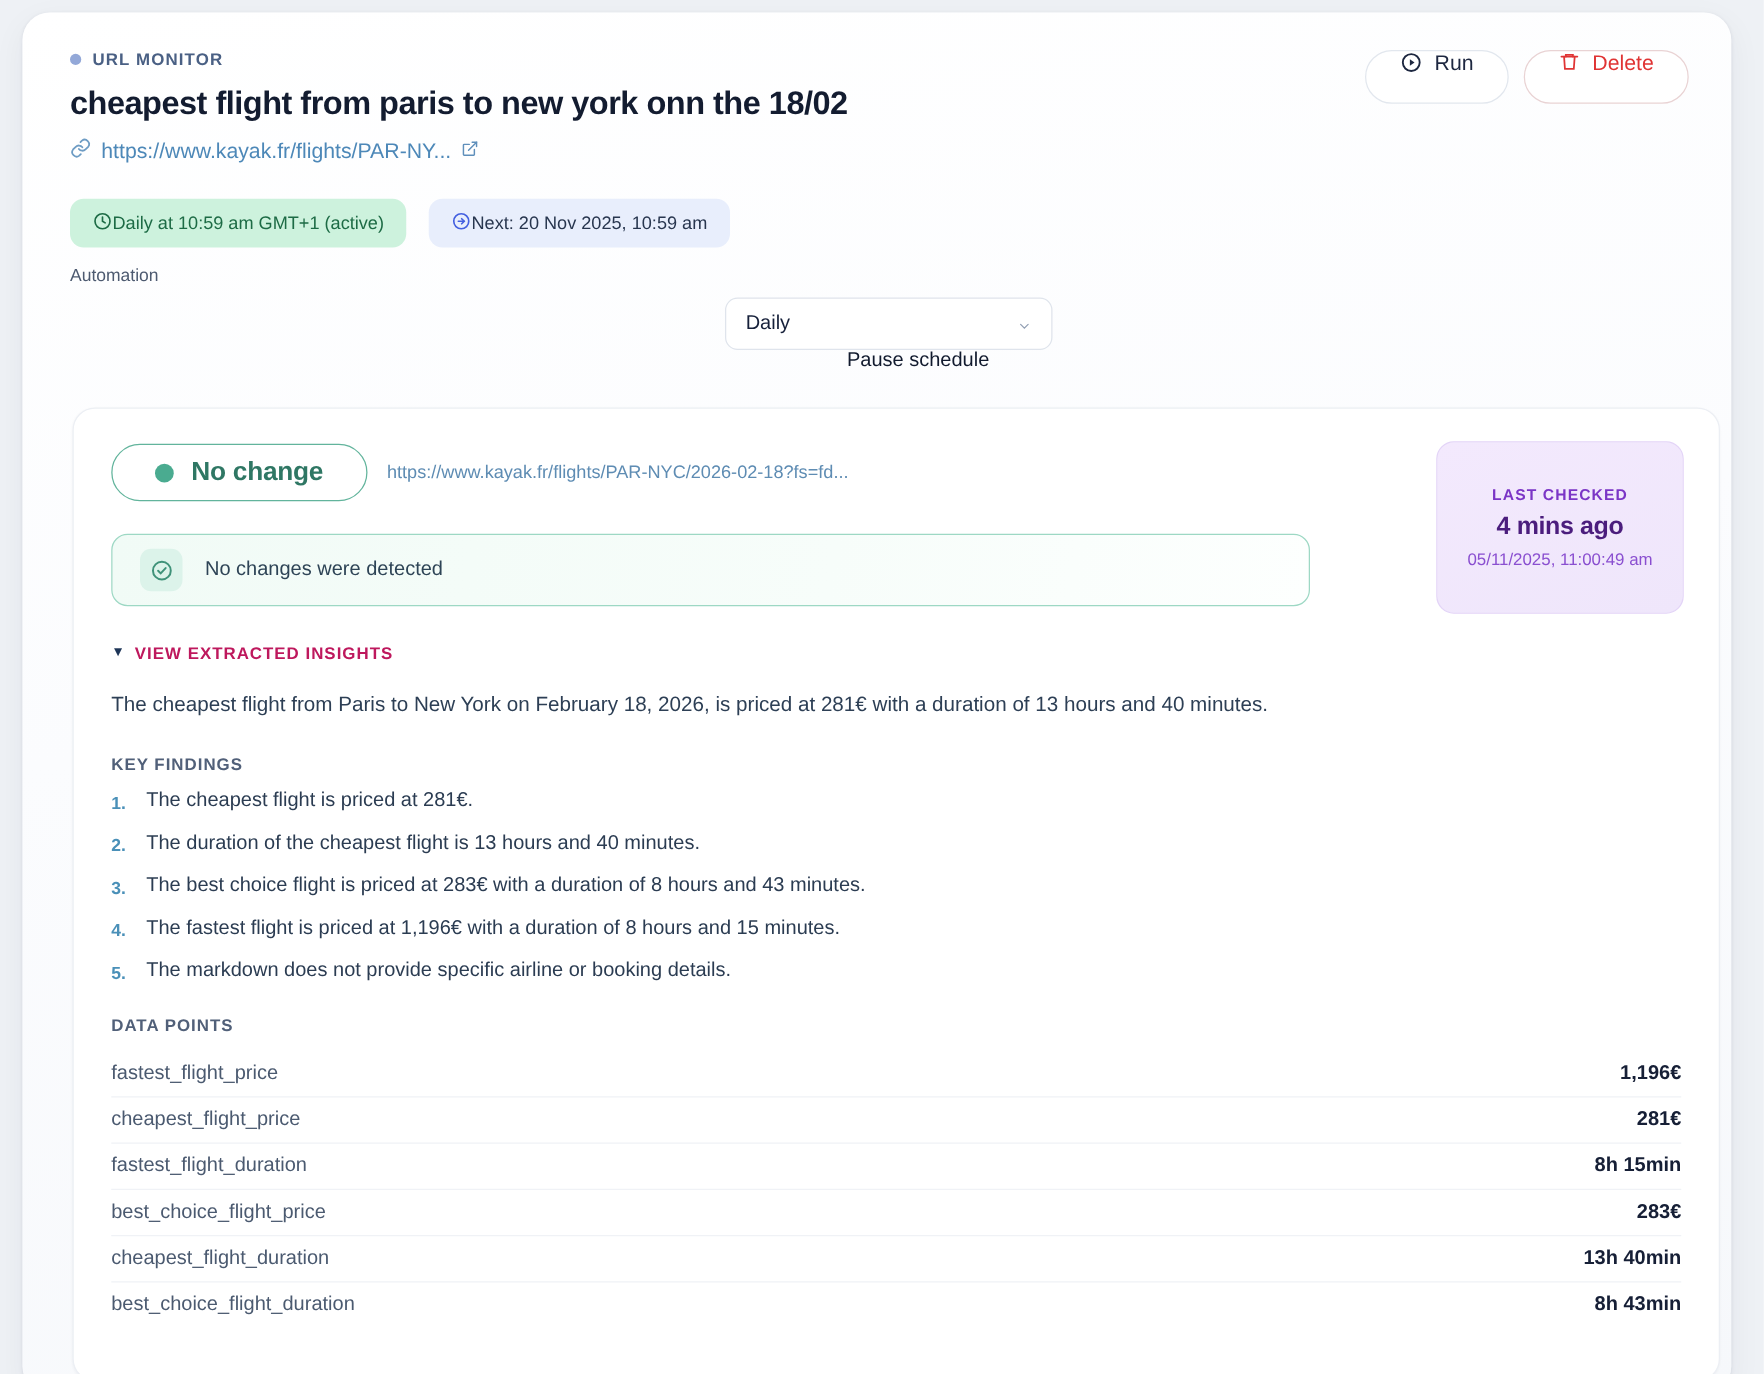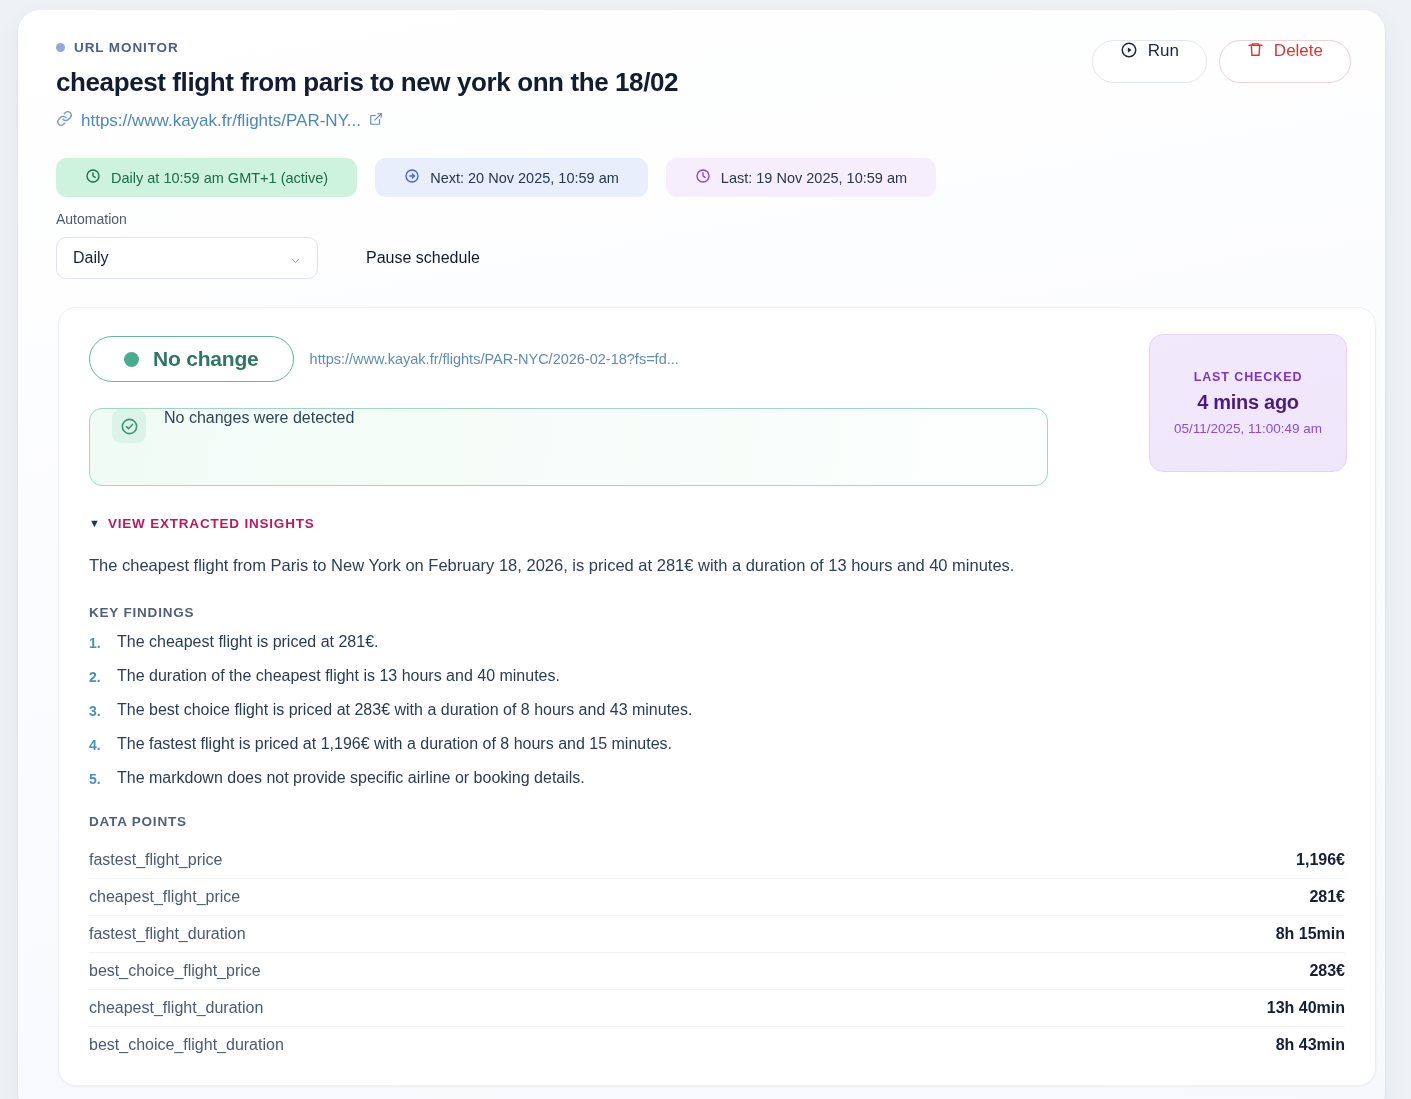--- a/index.html
+++ b/index.html
@@ -90,40 +90,40 @@
 
   
   .badges {
     display: flex;
     gap: 18px;
     margin: 27px 0 0 18px;
   }
   .badge {
     display: flex;
     align-items: center;
-    gap: 10px;
     height: 39px;
-    padding: 0 29px;
+    padding: 0 18px;
     border-radius: 11px;
     font-size: 14.5px;
   }
   .badge-green { background: #cdf2dd; color: #1d6b45; }
   .badge-blue  { background: #e8eefc; color: #28364f; }
   .badge-purple{ background: #f6eefc; color: #28364f; }
 
   
   .automation-label {
     margin: 14px 0 0 18px;
     font-size: 14px;
     color: #4d5a70;
   }
   .automation-row {
     display: flex;
     align-items: center;
     margin: 10px 0 0 18px;
+    flex-direction: column;
   }
   .select {
     position: relative;
     width: 262px;
     height: 42px;
     border: 1px solid #dfe4ec;
     border-radius: 10px;
     background: #fff;
     display: flex;
     align-items: center;
@@ -212,26 +212,26 @@
     letter-spacing: -0.3px;
   }
   .lastcheck-stamp {
     font-size: 13.5px;
     color: #8a4fd0;
   }
 
   .nochange-box {
     margin-top: 26px;
     width: 959px;
-    height: 78px;
+    height: 58px;
     border: 1px solid #9dd8c4;
     border-radius: 13px;
     background: linear-gradient(100deg, #f1fbf6 0%, #f7fdfa 60%, #fdfffe 100%);
     display: flex;
-    align-items: flex-start;
+    align-items: center;
     padding: 0 22px;
     gap: 18px;
   }
   .nochange-icon {
     width: 34px; height: 34px;
     border-radius: 9px;
     background: #dcf3ea;
     display: flex; align-items: center; justify-content: center;
     flex: none;
   }
@@ -358,29 +358,20 @@
     </div>
     <div class="badge badge-blue">
       <span>
         <svg width="16" height="16" viewBox="0 0 24 24" fill="none" stroke="#4460e0" stroke-width="2" stroke-linecap="round">
           <circle cx="12" cy="12" r="9"></circle>
             <path d="M8.5 12h7"></path>
             <path d="M12.5 9l3 3-3 3"></path>
         </svg>
       </span>
       <span>Next: 20 Nov 2025, 10:59 am</span>
-    </div>
-    <div class="badge badge-purple">
-      <span>
-        <svg width="16" height="16" viewBox="0 0 24 24" fill="none" stroke="#8b3fd0" stroke-width="2" stroke-linecap="round">
-          <circle cx="12" cy="12" r="9"></circle>
-            <path d="M12 7v5l3.2 2"></path>
-        </svg>
-      </span>
-      <span>Last: 19 Nov 2025, 10:59 am</span>
     </div>
   </div>
 
   <div class="automation-label">Automation</div>
   <div class="automation-row">
     <div class="select">
       <span>Daily</span>
       <span class="chev">
         <svg width="15" height="12" viewBox="0 0 24 24" fill="none" stroke="#93a0b4" stroke-width="2" stroke-linecap="round">
           <path d="M6 9l6 6 6-6"></path>

